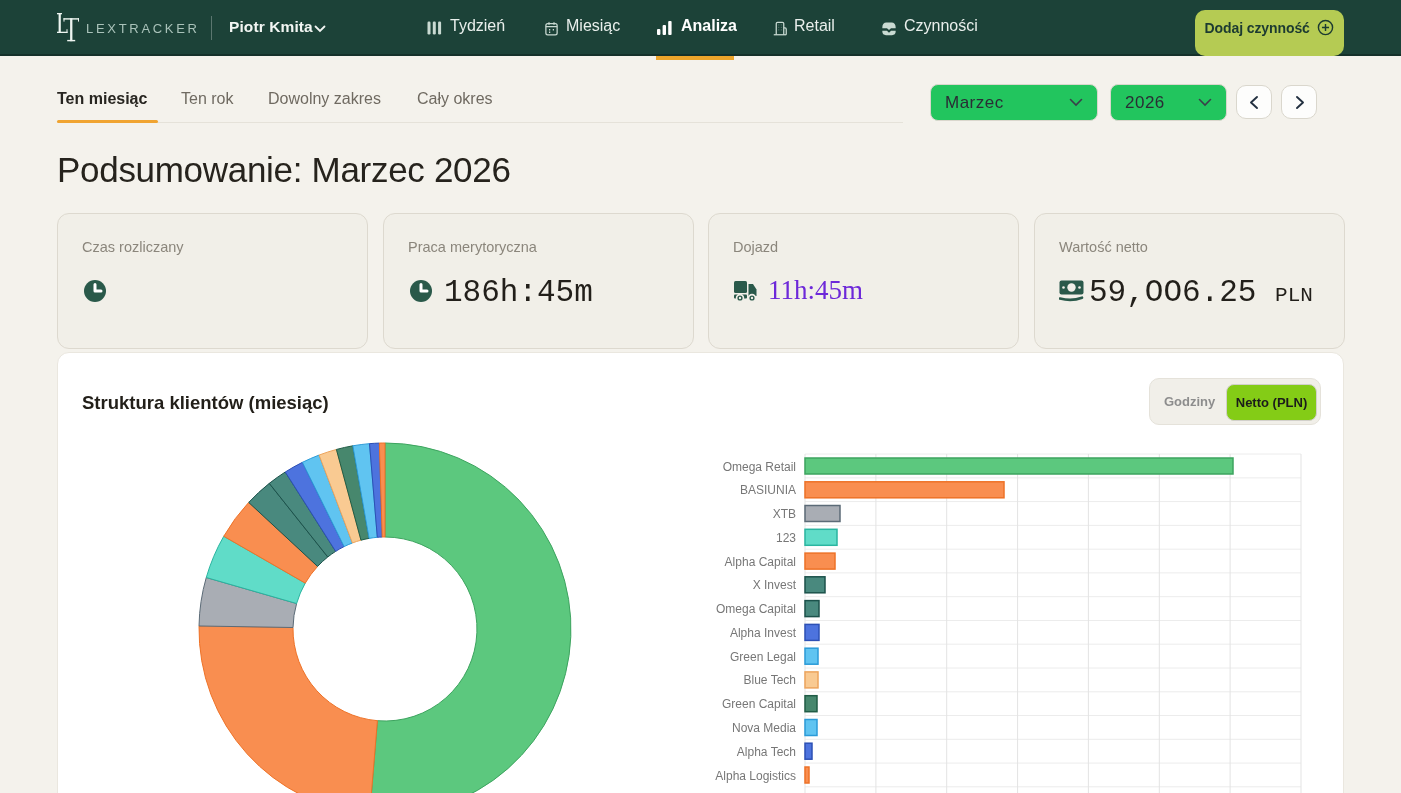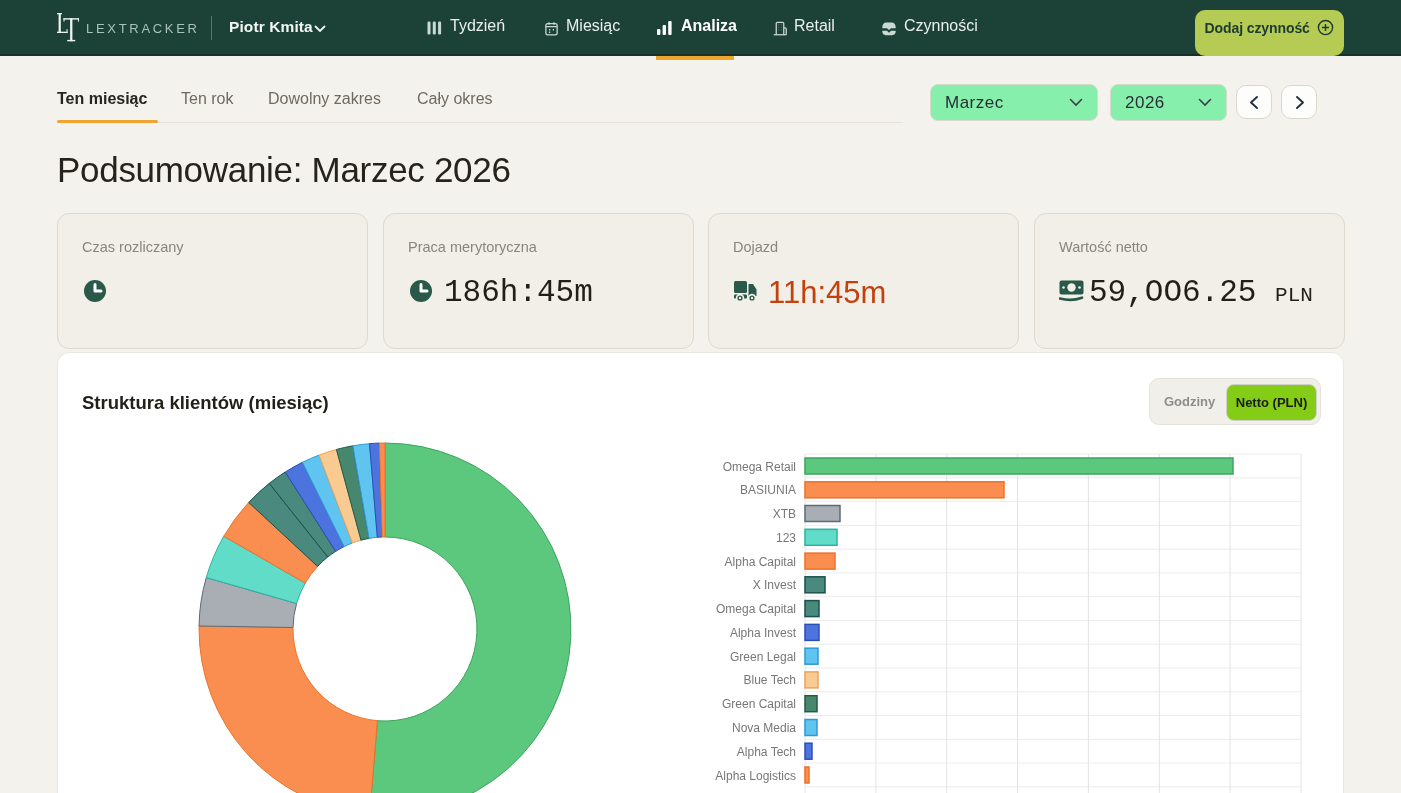--- a/index.html
+++ b/index.html
@@ -19,21 +19,21 @@
 .analiza-bar { position:absolute; left:656px; top:56px; width:78px; height:4px; background:#eda52b; }
 .add-btn { position:absolute; left:1195px; top:10px; width:149px; height:46px; background:#b5cb53; border-radius:10px; color:#1c3a31; font-size:14px; font-weight:700; text-align:center; line-height:36px; letter-spacing:-0.1px; }
 
 
 .tabs-line { position:absolute; left:57px; top:122px; width:846px; height:1px; background:#e5e2d9; }
 .tab { position:absolute; top:90px; font-size:16px; color:#6f6a61; }
 .tab.active { color:#272520; font-weight:700; }
 .tab-underline { position:absolute; left:57px; top:120px; width:101px; height:3px; background:#f0a431; border-radius:2px; }
 
 
-.sel { position:absolute; background:#86efac; border:1px solid #dad7cd; border-radius:8px; height:37px; top:84px; font-size:17px; letter-spacing:0.5px; color:#2a2d35; }
+.sel { position:absolute; background:#22c55e; border:1px solid #dad7cd; border-radius:8px; height:37px; top:84px; font-size:17px; letter-spacing:0.5px; color:#2a2d35; }
 .sel .txt { position:absolute; left:14px; top:8px; }
 .navbtn { position:absolute; background:#fdfdfc; border:1px solid #dad7cd; border-radius:10px; width:36px; height:34px; top:85px; }
 
 
 .pagetitle { position:absolute; left:57px; top:150px; font-size:35px; font-weight:500; color:#26231d; letter-spacing:-0.3px; }
 
 
 .card { position:absolute; top:213px; width:311px; height:136px; background:#f1efe8; border:1px solid #ddd9cf; border-radius:12px; }
 .card .lbl { position:absolute; left:24px; top:25px; font-size:14.5px; color:#8b867c; }
 .card .ic { position:absolute; }
@@ -164,21 +164,21 @@
   <div class="lbl">Dojazd</div>
   <svg class="ic" style="left:24px; top:65px" width="25" height="24" viewBox="0 0 25 24">
       <rect x="1" y="2" width="13" height="12" rx="1.5" fill="#2a594a"></rect>
       <path d="M15.5 5H20l3.5 5.5V17H15.5z" fill="#2a594a"></path>
       <rect x="1" y="15.5" width="13" height="4" rx="1" fill="#2a594a"></rect>
       <circle cx="7" cy="19" r="3.4" fill="#2a594a" stroke="#f1efe8" stroke-width="1.6"></circle>
       <circle cx="7" cy="19" r="1.2" fill="#f1efe8"></circle>
       <circle cx="19" cy="19" r="3.4" fill="#2a594a" stroke="#f1efe8" stroke-width="1.6"></circle>
       <circle cx="19" cy="19" r="1.2" fill="#f1efe8"></circle>
     </svg>
-  <div style="position:absolute; left:59px; top:61px; font-family:Liberation Sans, sans-serif; font-size:31px; color:#c2410c;">11h:45m</div>
+  <div style="position:absolute; left:59px; top:61px; font-family:Liberation Serif, serif; font-size:27px; color:#6d28d9;">11h:45m</div>
 </div>
 <div class="card" style="left:1034px">
   <div class="lbl">Wartość netto</div>
   <svg class="ic" style="left:24px; top:66px" width="25" height="22" viewBox="0 0 25 22">
       <rect x="0.5" y="0.5" width="24" height="14" rx="2" fill="#2a594a"></rect>
       <circle cx="12.5" cy="7.5" r="4.2" fill="#f1efe8"></circle>
       <circle cx="4.5" cy="7.5" r="1.3" fill="#f1efe8"></circle>
       <circle cx="20.5" cy="7.5" r="1.3" fill="#f1efe8"></circle>
       <path d="M1 18.5c7 1.8 15 1.8 22-.8" stroke="#2a594a" stroke-width="2.6" fill="none" stroke-linecap="round"></path>
     </svg>

